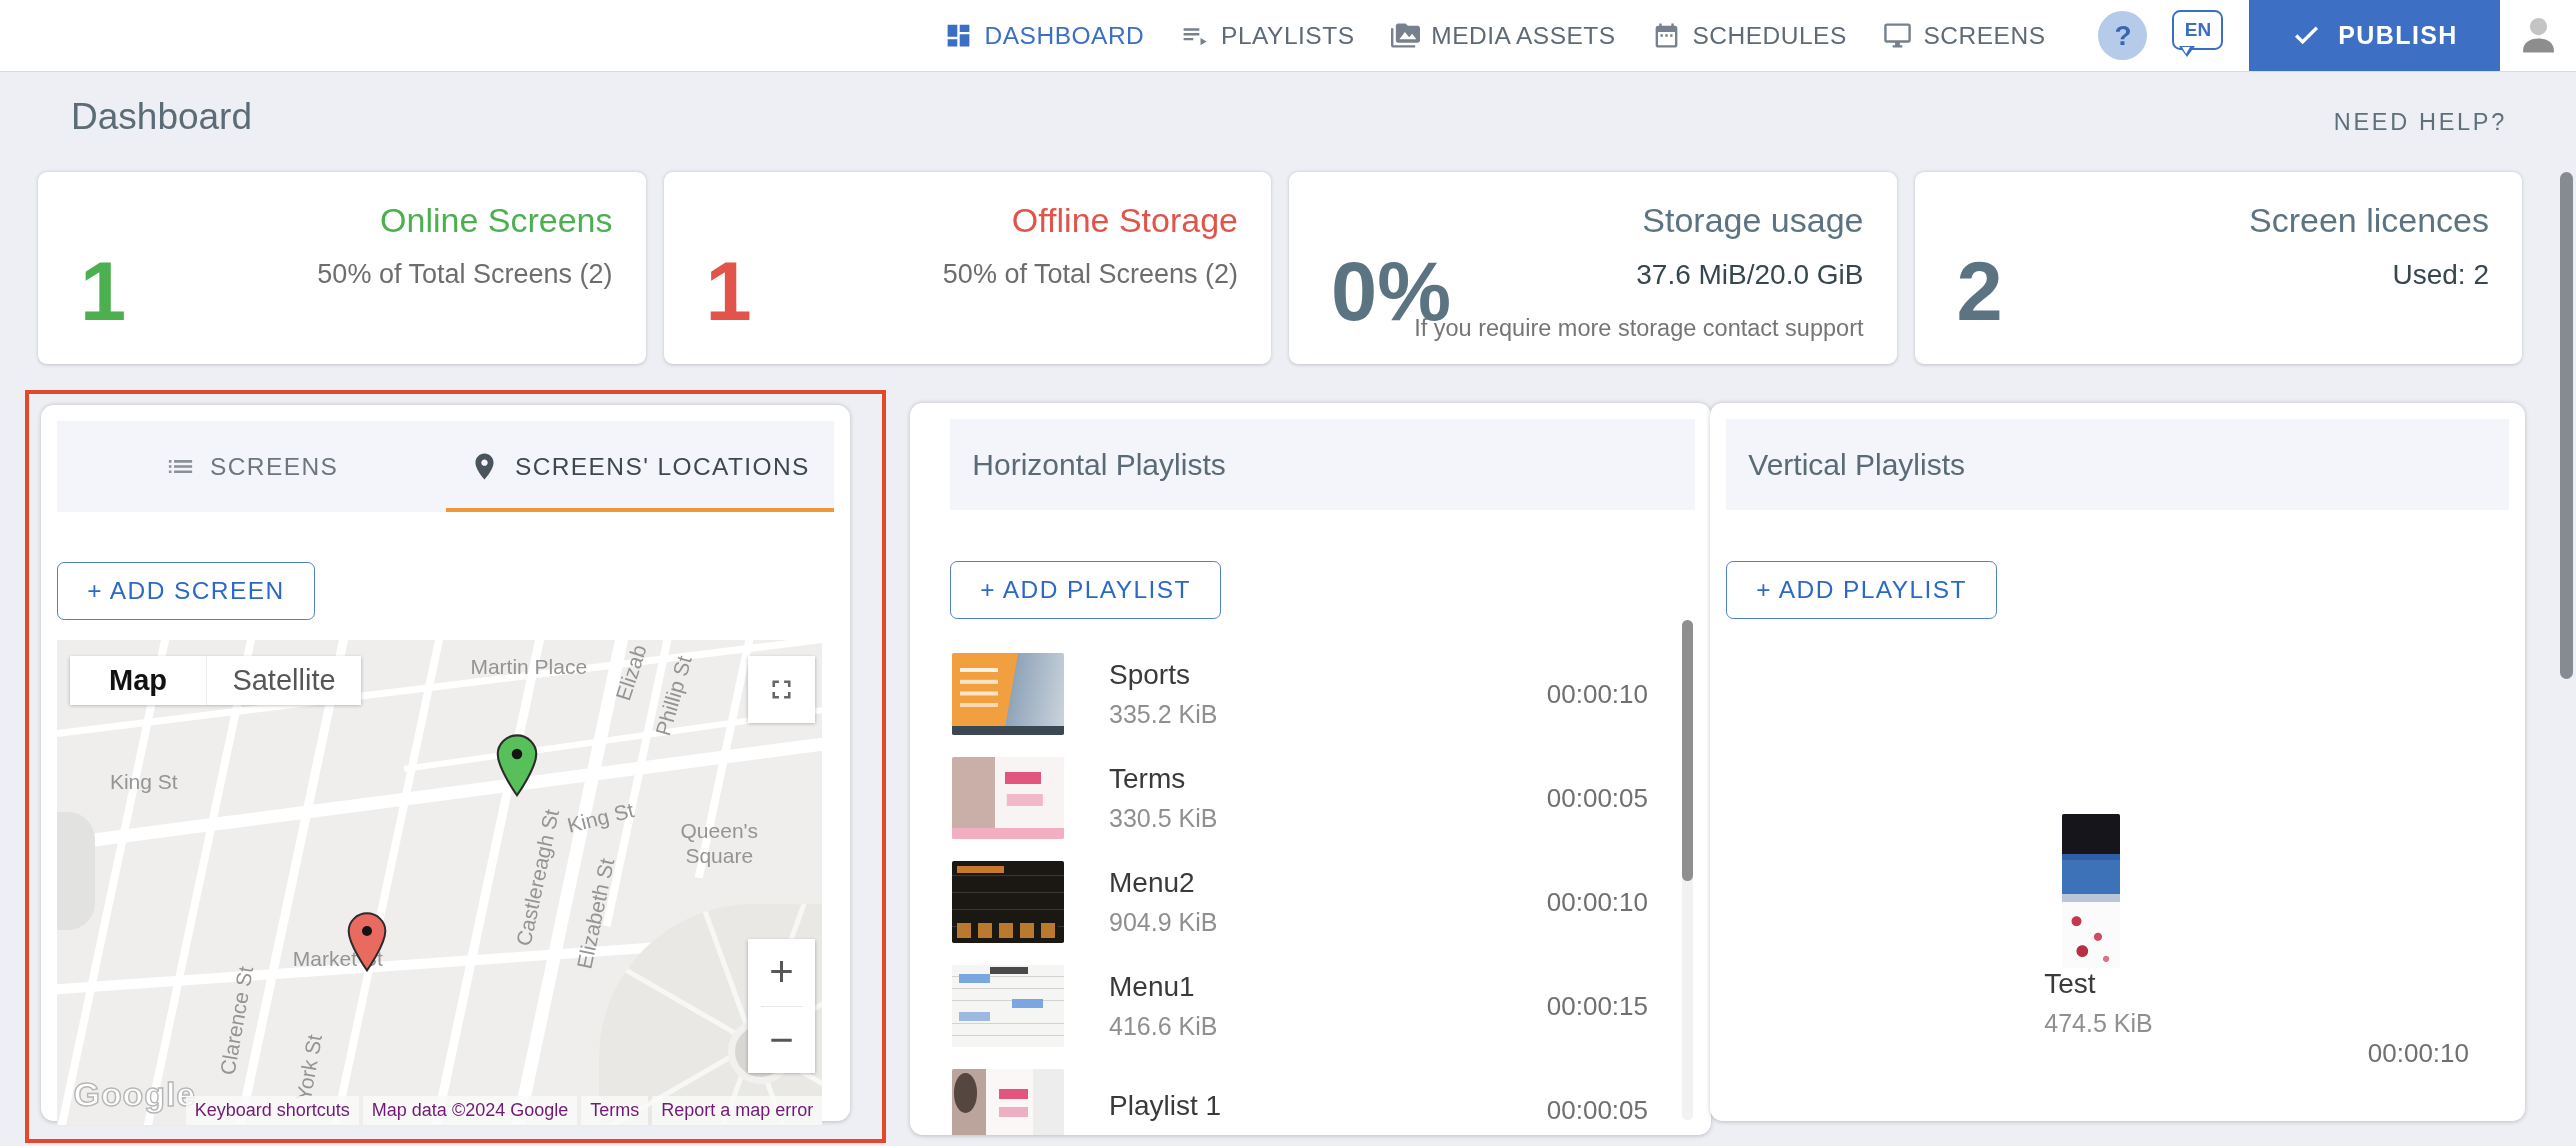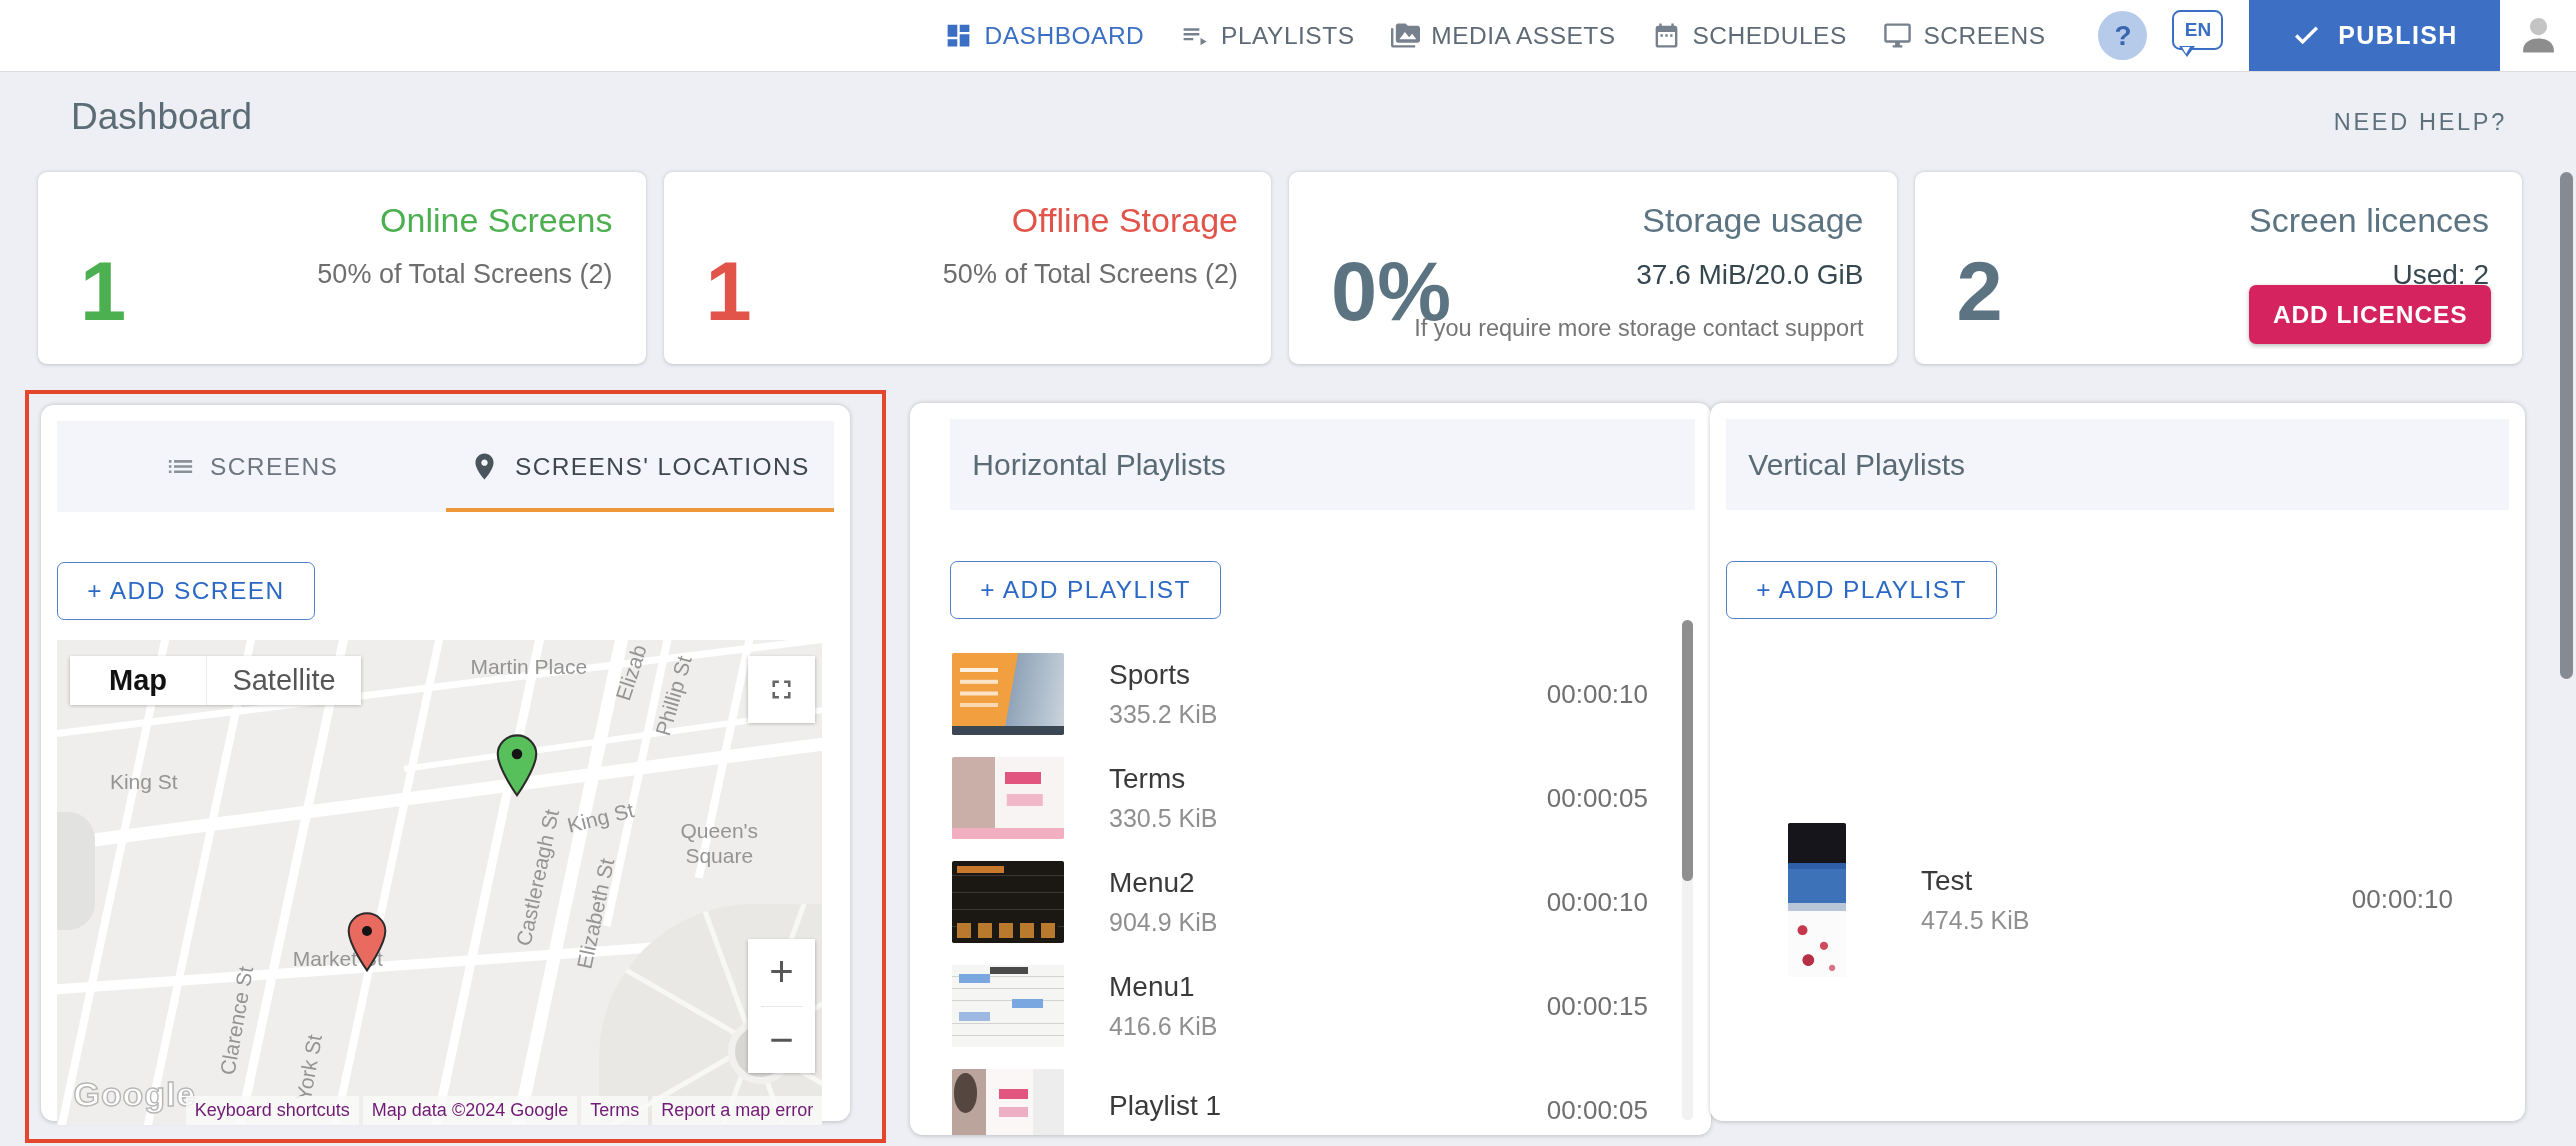--- a/index.html
+++ b/index.html
@@ -99,21 +99,21 @@
   .pl-row{display:flex;align-items:center;height:104px;padding:0 63px 0 18px;cursor:pointer;}
   .thumb{width:112px;height:82px;margin-right:45px;flex:none;border-radius:1.8px;position:relative;overflow:hidden;}
   .pl-info{display:flex;flex-direction:column;gap:9px;}
   .pl-name{font-size:28px;color:#3a3a3a;}
   .pl-size{font-size:25px;color:#8f8f8f;}
   .pl-dur{margin-left:auto;font-size:26px;color:#6f6f6f;}
   .inner-scroll{position:absolute;right:18px;top:217px;width:11px;height:500px;background:#f1f1f1;
     border-radius:5.4px;z-index:4;}
   .inner-thumb{position:absolute;top:0;left:0;width:11px;height:261px;background:#8f8f8f;border-radius:5.4px;cursor:pointer;}
   .v-list{margin-top:195px;}
-  .v-row{display:flex;align-items:center;height:172px;padding:0 72px 0 18px;cursor:pointer;}
+  .v-row{display:flex;align-items:center;height:172px;padding:0 56px 0 18px;cursor:pointer;flex-direction:column;}
   .v-thumb{width:58px;height:154px;margin:0 75px 0 60px;flex:none;border-radius:1.8px;position:relative;overflow:hidden;}
   
   .th-sports{background:linear-gradient(100deg,#f2a03f 0%,#f2a03f 52%,#90a4b9 52.5%,#ccd5dd 100%);}
   .th-sports::before{content:"";position:absolute;left:8.2px;top:14.5px;width:38px;height:4.5px;
     background:rgba(255,255,255,.85);box-shadow:0 11.8px 0 rgba(255,255,255,.7),0 23.5px 0 rgba(255,255,255,.7),0 35px 0 rgba(255,255,255,.6);}
   .th-sports::after{content:"";position:absolute;left:0;bottom:0;width:100%;height:9px;background:#3c4754;}
   .th-sale{background:linear-gradient(90deg,#c9afa7 0 38%,#f8f4f3 38% 100%);}
   .th-sale::before{content:"";position:absolute;right:23.5px;top:14.5px;width:36px;height:12.7px;background:#e2557e;
     box-shadow:1.8px 22px 0 #f0b8c8;}
   .th-sale::after{content:"";position:absolute;left:0;bottom:0;width:100%;height:11px;background:#f3afc2;}
@@ -226,21 +226,20 @@
   <div class="stat-card">
     <div class="stat-value c-slate">0%</div>
     <div class="stat-title c-slate">Storage usage</div>
     <div class="stat-sub dark">37.6 MiB/20.0 GiB</div>
     <div class="stat-note">If you require more storage contact support</div>
   </div>
   <div class="stat-card">
     <div class="stat-value c-slate">2</div>
     <div class="stat-title c-slate">Screen licences</div>
     <div class="stat-sub dark">Used: 2</div>
-    <button class="licences-btn">ADD LICENCES</button>
   </div>
 </div>
 
 <div class="panel" id="screens-panel">
   <div class="tabbar">
     <div class="tab">
       <span style="display:flex;">
         <svg viewBox="0 0 24 24">
             <path fill="#8a9097" d="M3 13h2v-2H3v2zm0 4h2v-2H3v2zm0-8h2V7H3v2zm4 4h14v-2H7v2zm0 4h14v-2H7v2zM7 7v2h14V7H7z"></path>
           </svg>

